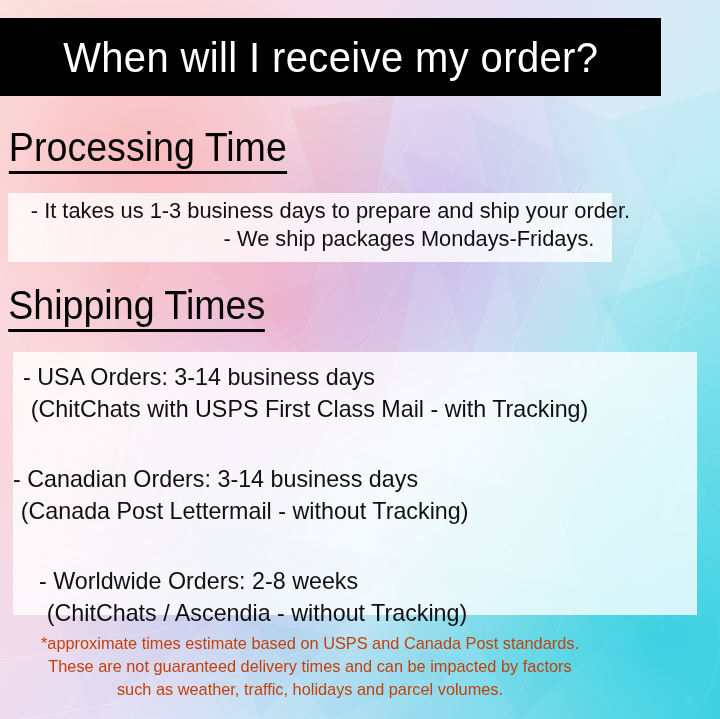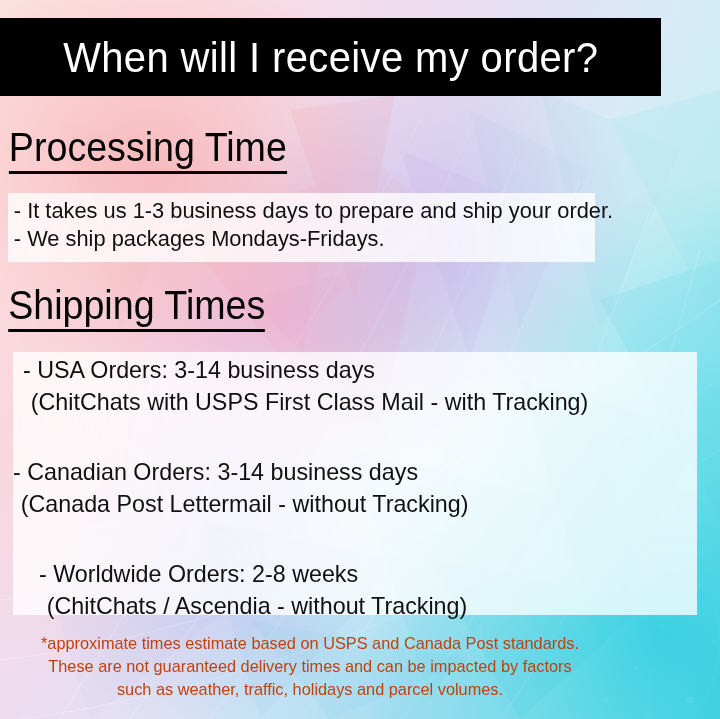--- a/index.html
+++ b/index.html
@@ -106,21 +106,22 @@
   
   .text-panel {
     position: absolute;
     background: rgba(255,255,255,0.78);
   }
   #panel-processing {
     left: 8px;
     top: 193px;
     width: 587px;
     height: 65px;
-    padding: 4px 0 0 0;
+    padding: 4px 0 0 17px;
+    text-align: right;
   }
   #panel-shipping {
     left: 13px;
     top: 352px;
     width: 684px;
     height: 263px;
   }
 
   .body-line {
     color: #101010;
@@ -140,21 +141,21 @@
 
   
   .ship-block { padding-left: 10px; }
   .ship-block .body-line {
     font-size: 24px;
     line-height: 32px;
     transform: scaleX(0.97);
     transform-origin: left center;
   }
   .ship-block .line-sub { padding-left: 8px; }
-  #block-usa        { padding-top: 2px; }
+  #block-usa        { padding-top: 9px; }
   #block-canada     { padding-top: 38px; padding-left: 0; }
   #block-worldwide  { padding-top: 38px; padding-left: 26px; }
 
   
   #disclaimer {
     position: absolute;
     left: 0;
     top: 632px;
     width: 620px;
     text-align: center;

